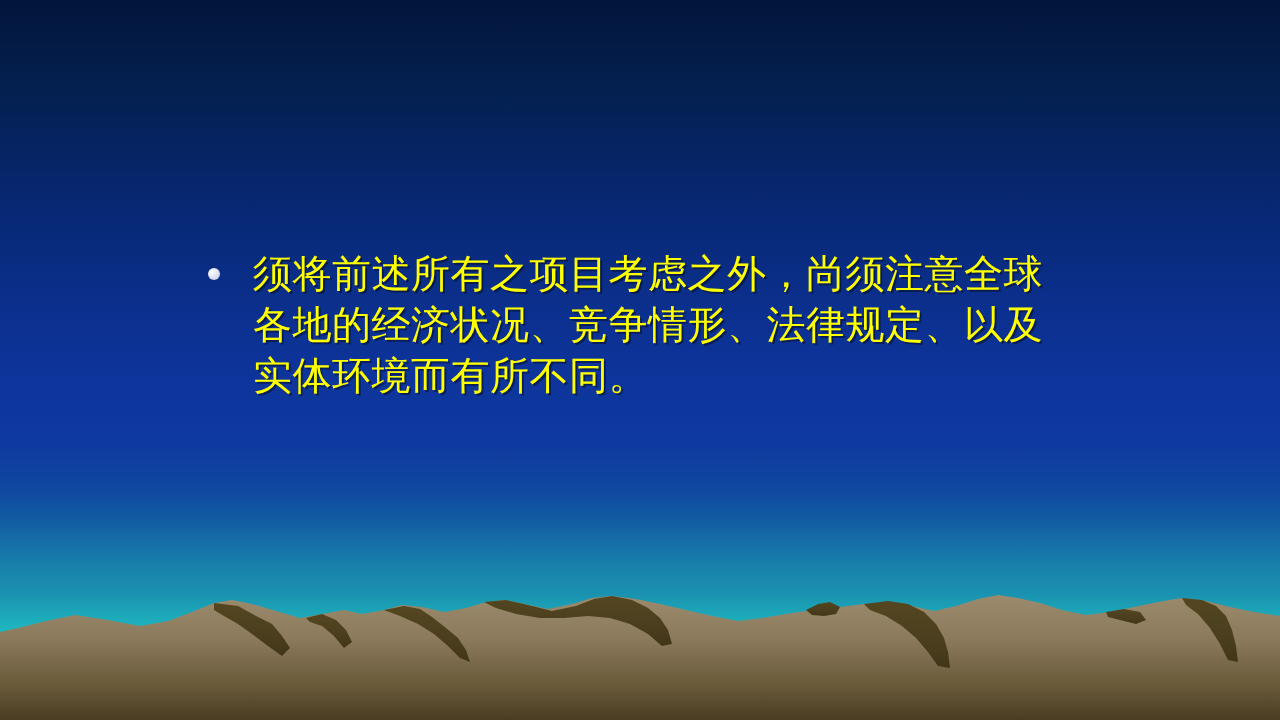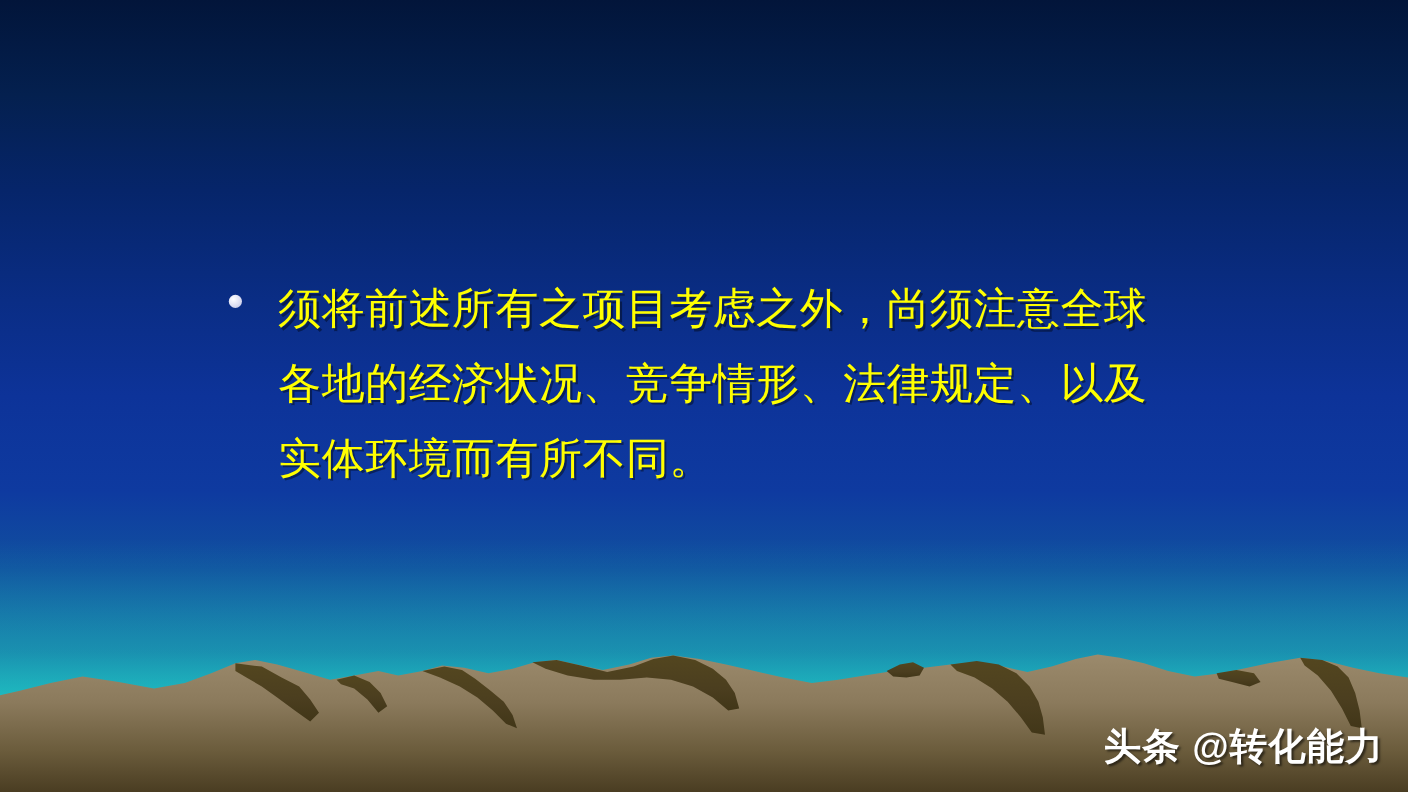--- a/index.html
+++ b/index.html
@@ -73,21 +73,21 @@
     width: 12px;
     height: 12px;
     border-radius: 50%;
     background: radial-gradient(circle at 35% 33%, #ffffff 0%, #dcdef2 55%, #b9bede 100%);
     margin-top: 20px;
     margin-right: 33px;
   }
   #bullet-text {
     flex: 1 1 auto;
     font-size: 39px;
-    line-height: 68px;
+    line-height: 51px;
     color: #ffff00;
     text-shadow: 2px 2px 0 rgba(0,0,0,0.4);
     letter-spacing: 0.5px;
   }
 
   
   #mountains {
     position: absolute;
     left: 0;
     bottom: 0;
@@ -161,15 +161,14 @@
   </svg>
 
 
   <div id="body-block">
     <div id="bullet-row">
       <span id="bullet-marker"></span>
       <span id="bullet-text">须将前述所有之项目考虑之外，尚须注意全球各地的经济状况、竞争情形、法律规定、以及实体环境而有所不同。</span>
     </div>
   </div>
 
-  <div id="watermark">头条 @转化能力</div>
 
 </div>
 
 </body></html>

